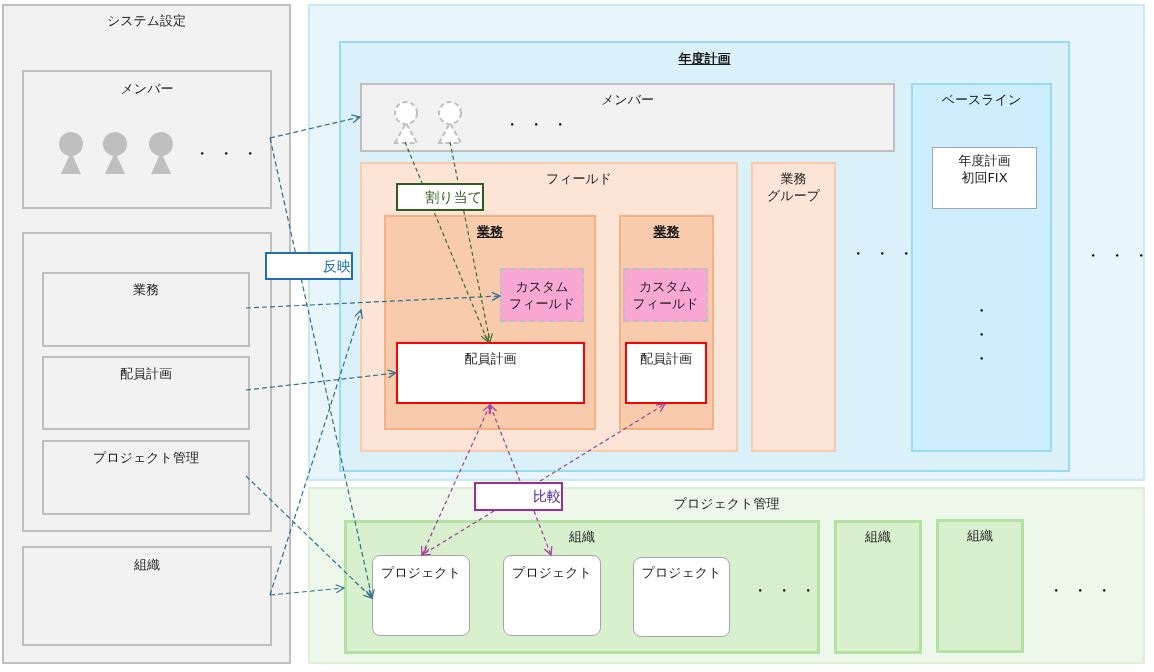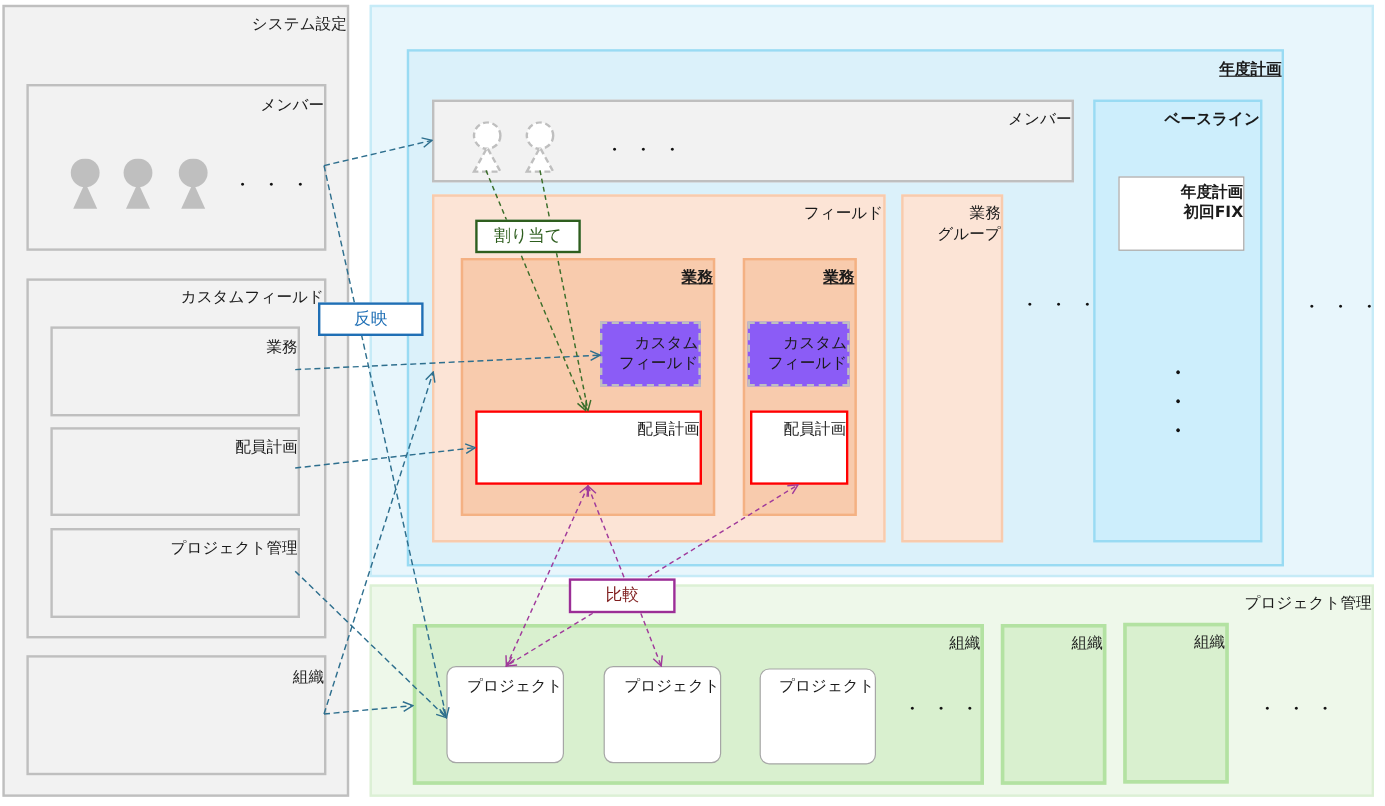--- a/index.html
+++ b/index.html
@@ -1,45 +1,45 @@
 <!DOCTYPE html>
 <html><head>
 <meta charset="utf-8">
 <style>
   html, body { margin:0; padding:0; }
   body { width:1154px; height:672px; position:relative; background:#ffffff; overflow:hidden;
          font-family:"DejaVu Sans","Liberation Sans",sans-serif; font-size:13px; color:#1a1a1a; }
   .box { position:absolute; box-sizing:border-box; }
-  .lbl { position:absolute; left:0; right:0; text-align:right; white-space:pre-line; line-height:17px; }
+  .lbl { position:absolute; left:0; right:0; text-align:center; white-space:pre-line; line-height:17px; }
   .bold-u { font-weight:bold; text-decoration:underline; }
 
   
   .sys { background:#f2f2f2; border:2px solid #bfbfbf; }
   .sys-inner { background:#f2f2f2; border:2px solid #bfbfbf; }
 
   
   .biz { background:#e8f6fc; border:2px solid #c6ebf7; }
   .annual { background:#dbf1fa; border:2px solid #99dbf3; }
   .member2 { background:#f2f2f2; border:2px solid #bfbfbf; }
   .group { background:#fce4d6; border:2px solid #f8cbad; }
   .task { background:#f8cbad; border:2px solid #f4b183; }
-  .cf { background:#8b5cf6; border:2px dashed #bfbfbf; }
+  .cf { background:#f9a8d4; border:2px dashed #bfbfbf; }
   .staff { background:#ffffff; border:2px solid #ff0000; }
-  .baseline { background:#cdeefc; border:2px solid #99dbf3;font-weight:bold; }
+  .baseline { background:#cdeefc; border:2px solid #99dbf3; }
   .bl-item { background:#ffffff; border:1px solid #a6a6a6; }
 
   
   .pm { background:#eef8ea; border:2px solid #dcf0d5; }
   .org { background:#d9f0cf; border:3px solid #b3e2a2; }
   .proj { background:#ffffff; border:1px solid #a6a6a6; border-radius:8px; }
 
-  .tag { position:absolute; box-sizing:border-box; background:#fff; text-align:center; font-size:14px; }
+  .tag { position:absolute; box-sizing:border-box; background:#fff; text-align:right; font-size:14px; }
   .tag-blue { border:2px solid #1f6fb5; color:#1f6fb5; }
   .tag-green { border:2px solid #2e5e1e; color:#2e5e1e; }
-  .tag-purple { border:2px solid #9b2e96; color:#7f1d1d; }
+  .tag-purple { border:2px solid #9b2e96; color:#4c1d95; }
 
   .dots { position:absolute; font-size:16px; letter-spacing:8px; color:#111; }
   .vdots { position:absolute; font-size:16px; line-height:24px; color:#111; text-align:center; }
 
   svg.overlay { position:absolute; left:0; top:0; pointer-events:none; }
 </style>
 </head>
 <body>
 
 <div class="box sys" style="left:2px;top:4px;width:289px;height:660px;">
@@ -58,21 +58,20 @@
         </g>
       <g fill="#bfbfbf" transform="translate(90,0)">
           <circle cx="15" cy="12" r="12"></circle>
           <polygon points="5,42 15,20 25,42"></polygon>
         </g>
     </svg>
     <div class="dots" style="left:170px;top:72px;">・・・</div>
   </div>
 
   <div class="box sys-inner" style="left:18px;top:226px;width:250px;height:300px;">
-    <div class="lbl" style="top:6px;">カスタムフィールド</div>
     <div class="box sys-inner" style="left:18px;top:38px;width:208px;height:75px;">
       <div class="lbl" style="top:7px;">業務</div>
     </div>
     <div class="box sys-inner" style="left:18px;top:122px;width:208px;height:74px;">
       <div class="lbl" style="top:7px;">配員計画</div>
     </div>
     <div class="box sys-inner" style="left:18px;top:206px;width:208px;height:75px;">
       <div class="lbl" style="top:7px;">プロジェクト管理</div>
     </div>
   </div>

